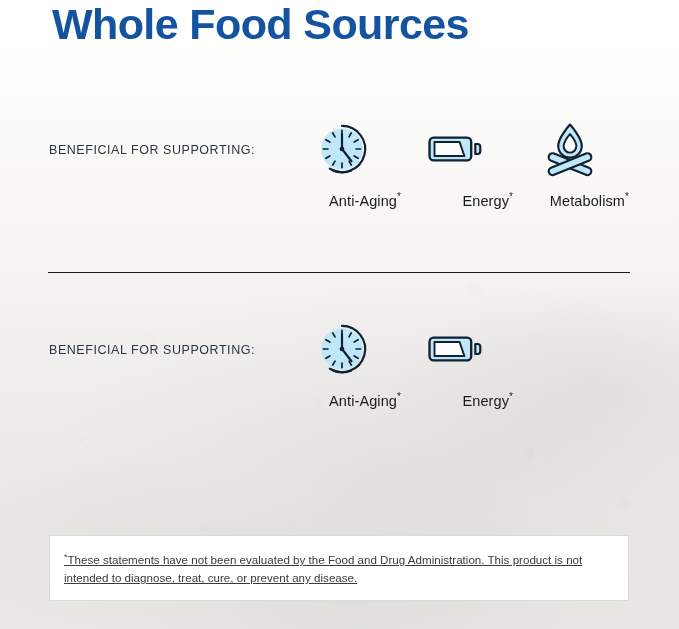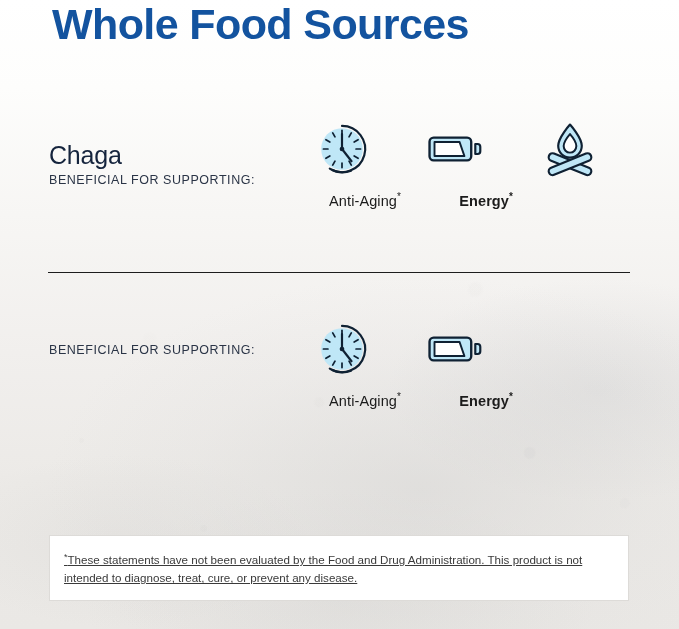--- a/index.html
+++ b/index.html
@@ -99,21 +99,21 @@
     width: 370px;
     height: 120px;
   }
   .benefit {
     position: absolute;
     top: 0;
     width: 118px;
     text-align: right;
   }
   .benefit-0 { left: 0px; }
-  .benefit-1 { left: 112px; font-weight: bold; }
+  .benefit-1 { left: 112px; }
   .benefit-2 { left: 228px; }
 
   .benefit-icon {
     height: 62px;
     display: flex;
     align-items: center;
     justify-content: center;
   }
   .benefit-label {
     margin-top: 8px;
@@ -162,21 +162,20 @@
 <body>
 
 <div id="page">
 
   <div id="grain"></div>
 
   <div id="title">Whole Food Sources</div>
 
   <div class="section" id="section-0">
     <div class="section-label">
-      <div class="section-name">Chaga</div>
       <div class="section-sub">BENEFICIAL FOR SUPPORTING:</div>
     </div>
 
     <div class="benefits">
 
       <div class="benefit benefit-0">
         <div class="benefit-icon">
           <svg width="58" height="58" viewBox="0 0 64 64" aria-hidden="true">
             <circle cx="32" cy="32" r="23" fill="#bfe7f7"></circle>
             <path d="M32 6.5 A25.5 25.5 0 1 1 18.5 53.6" fill="none" stroke="#0f2133" stroke-width="2.4" stroke-linecap="round"></path>
@@ -218,20 +217,21 @@
         <div class="benefit-icon">
           <svg width="58" height="58" viewBox="0 0 64 64" aria-hidden="true">
             <path d="M32 5 C32 5 45 19.5 45 28.5 C45 35.9 39.2 41.5 32 41.5 C24.8 41.5 19 35.9 19 28.5 C19 19.5 32 5 32 5 Z" fill="#bfe7f7" stroke="#0f2133" stroke-width="2.4" stroke-linejoin="round"></path>
             <path d="M32 15.5 C32 15.5 39 23.5 39 28.8 C39 32.8 35.9 36 32 36 C28.1 36 25 32.8 25 28.8 C25 23.5 32 15.5 32 15.5 Z" fill="#ffffff" stroke="#0f2133" stroke-width="2.2" stroke-linejoin="round"></path>
             <g stroke="#0f2133" stroke-width="2.4" stroke-linecap="round" fill="#bfe7f7">
               <rect x="7" y="44.5" width="50" height="8.6" rx="4.3" transform="rotate(22 32 48.8)"></rect>
               <rect x="7" y="44.5" width="50" height="8.6" rx="4.3" transform="rotate(-22 32 48.8)"></rect>
             </g>
           </svg>
         </div>
+        <div class="benefit-label"><span>Metabolism</span><span class="star">*</span></div>
       </div>
 
     </div>
   </div>
 
   <div id="divider"></div>
 
   <div class="section" id="section-1">
     <div class="section-label">
       <div class="section-sub">BENEFICIAL FOR SUPPORTING:</div>

